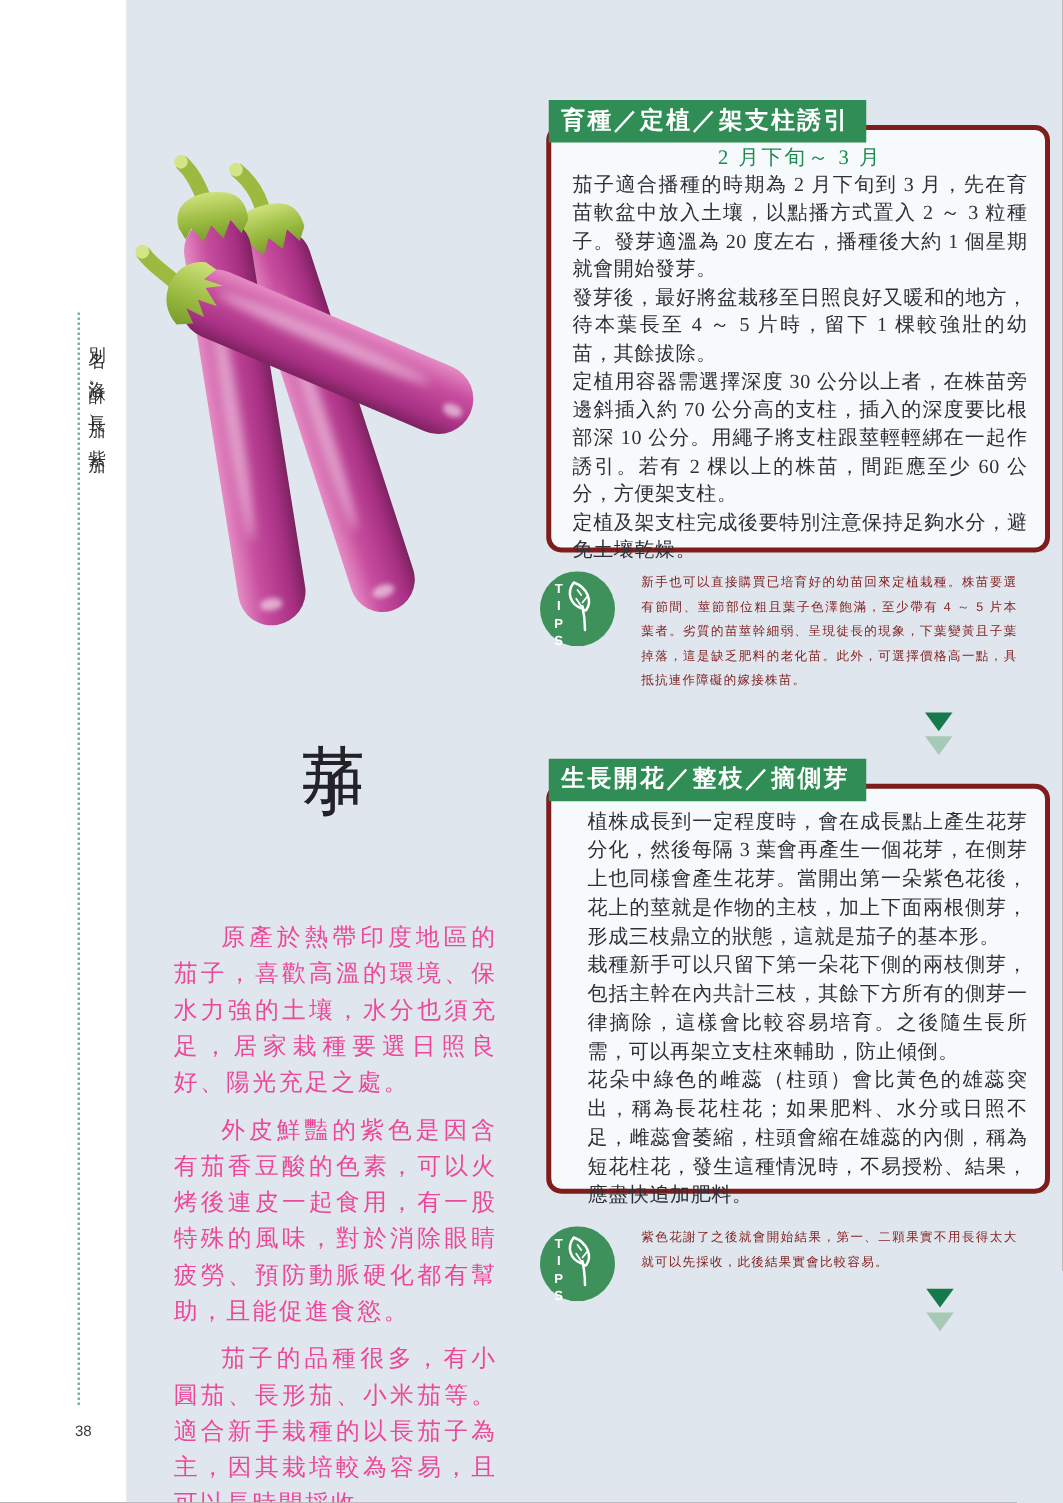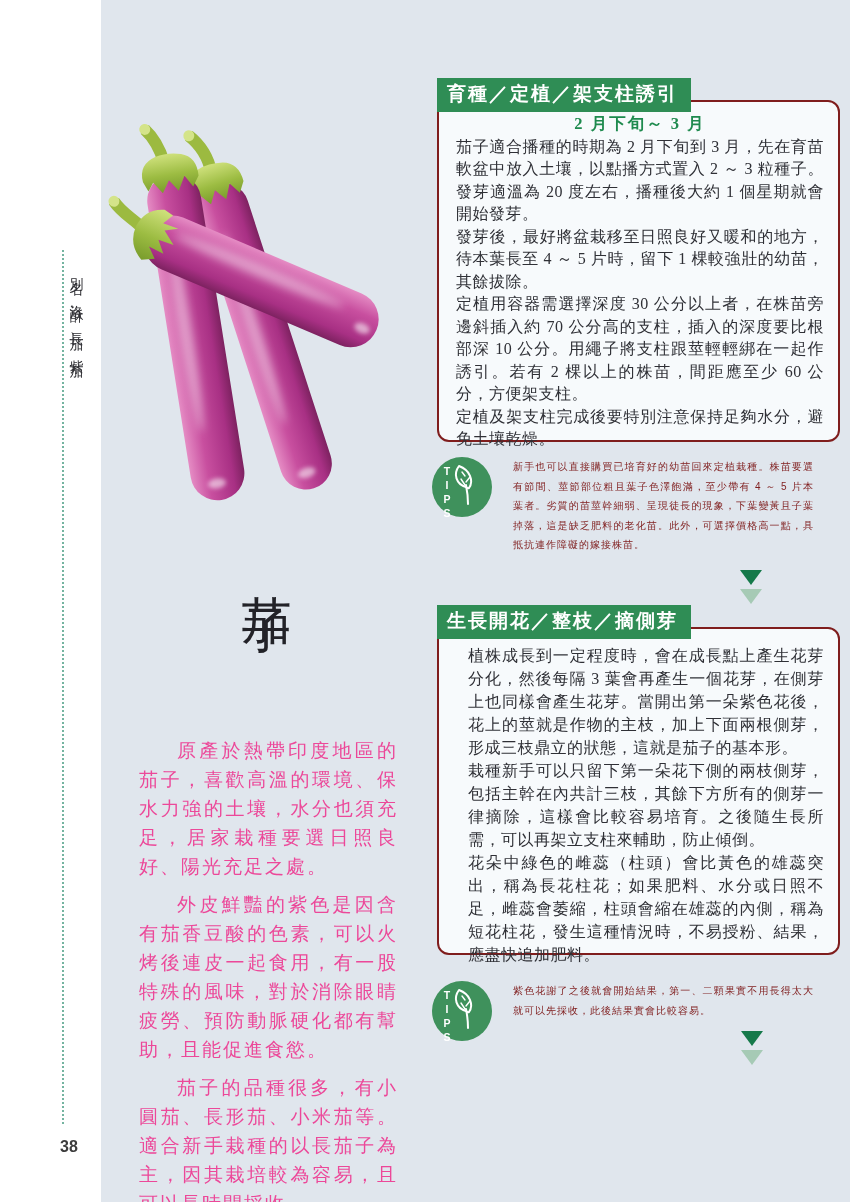--- a/index.html
+++ b/index.html
@@ -9,58 +9,58 @@
     font-family:"Liberation Serif","DejaVu Serif",serif;
   }
   .blue-panel { position:absolute; left:101px; top:0; width:749px; height:1202px; background:#e0e6ed; }
 
   .side-rule { position:absolute; left:62px; top:250px; height:874px; width:0; border-left:2px dotted #74b4a0; }
   .side-label {
     position:absolute; left:67px; top:266px;
     writing-mode:vertical-rl; text-orientation:upright;
     font-size:14px; letter-spacing:4.5px; color:#2e2e33;
   }
-  .page-number { position:absolute; left:60px; top:1138px; font-family:"Liberation Sans","DejaVu Sans",sans-serif; font-size:16px; color:#3c3c3c;font-weight:bold; }
+  .page-number { position:absolute; left:60px; top:1138px; font-family:"Liberation Sans","DejaVu Sans",sans-serif; font-size:12px; color:#3c3c3c; }
 
   .illustration { position:absolute; left:95px; top:102px; }
 
   .main-title {
     position:absolute; left:234px; top:556px;
     writing-mode:vertical-rl; text-orientation:upright;
     font-size:50px; letter-spacing:13px; color:#222228;
   }
 
   .intro {
     position:absolute; left:139px; top:696px; width:259px;
     font-size:19px; line-height:29px; letter-spacing:2px;
     color:#ec4899; text-align:justify; text-justify:inter-character;margin-top:40px;
   }
   .intro p { margin:0 0 9px 0; text-indent:2em; }
 
   .section-box {
     position:absolute; left:437px; width:403px; box-sizing:border-box;
-    background:#f7fafc; border:2px solid #7f1d1d; border-radius:12px;
+    background:#f7fafc; border:4px solid #7f1d1d; border-radius:12px;
   }
   .box-1 { top:100px; height:342px; }
   .box-2 { top:627px; height:328px;padding-left:12px; }
   .section-header {
     position:absolute; top:-24px; left:-2px;
     background:#2f8d55; color:#ffffff;
     font-size:19px; font-weight:bold; letter-spacing:2px;
     padding:3px 13px 5px 10px; white-space:nowrap;
   }
   .section-body {
     padding:11px 14px 8px 17px;
     font-size:16px; line-height:22.5px; color:#2f3036;
     text-align:justify; text-justify:inter-character; letter-spacing:0.5px;
   }
   .box-2 .section-body { line-height:23px; padding-top:15px; }
   .section-body p { margin:0; }
   .subtitle {
-    text-align:center; color:#1e8a4e; font-weight:bold;
+    text-align:center; color:#1e8a4e; font-weight:normal;
     font-size:16.5px; letter-spacing:2px; margin:0 0 3px 0;
   }
 
   .tips { position:absolute; display:flex; gap:21px; align-items:flex-start; }
   .tips-1 { left:432px; top:457px; width:382px; }
   .tips-2 { left:432px; top:981px; width:382px; }
   .tips-badge { position:relative; width:60px; height:60px; flex:0 0 auto; }
   .tips-letters {
     position:absolute; left:9px; top:8px;
     writing-mode:vertical-rl; text-orientation:upright;

